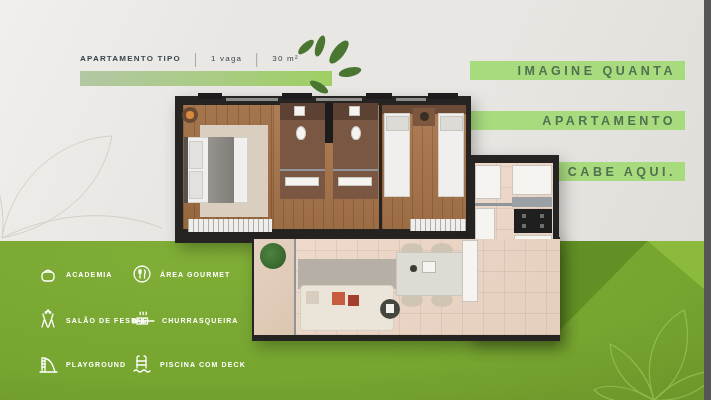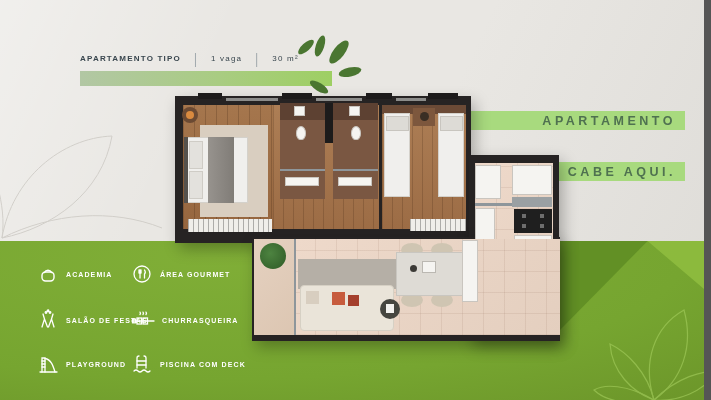--- a/index.html
+++ b/index.html
@@ -108,20 +108,23 @@
   <svg class="abs" style="left:292px;top:34px;z-index:2;" width="84" height="64" viewBox="0 0 84 64">
     <g fill="#4a7631">
       <ellipse cx="14" cy="13" rx="10" ry="4" transform="rotate(-42 14 13)"></ellipse>
       <ellipse cx="28" cy="12" rx="11" ry="4.2" transform="rotate(-72 28 12)"></ellipse>
       <ellipse cx="47" cy="18" rx="14" ry="5.5" transform="rotate(-52 47 18)"></ellipse>
       <ellipse cx="58" cy="38" rx="11.5" ry="4.5" transform="rotate(-12 58 38)"></ellipse>
       <ellipse cx="27" cy="53" rx="10.5" ry="4" transform="rotate(32 27 53)"></ellipse>
     </g>
   </svg>
 
+  <div class="abs band band1">
+    <span>IMAGINE QUANTA</span>
+  </div>
   <div class="abs band band2">
     <span>APARTAMENTO</span>
   </div>
   <div class="abs band band3">
     <span>CABE AQUI.</span>
   </div>
 
   <div class="abs plan">
 
     <div class="abs base" style="left:5px;top:3px;width:296px;height:147px;"></div>

